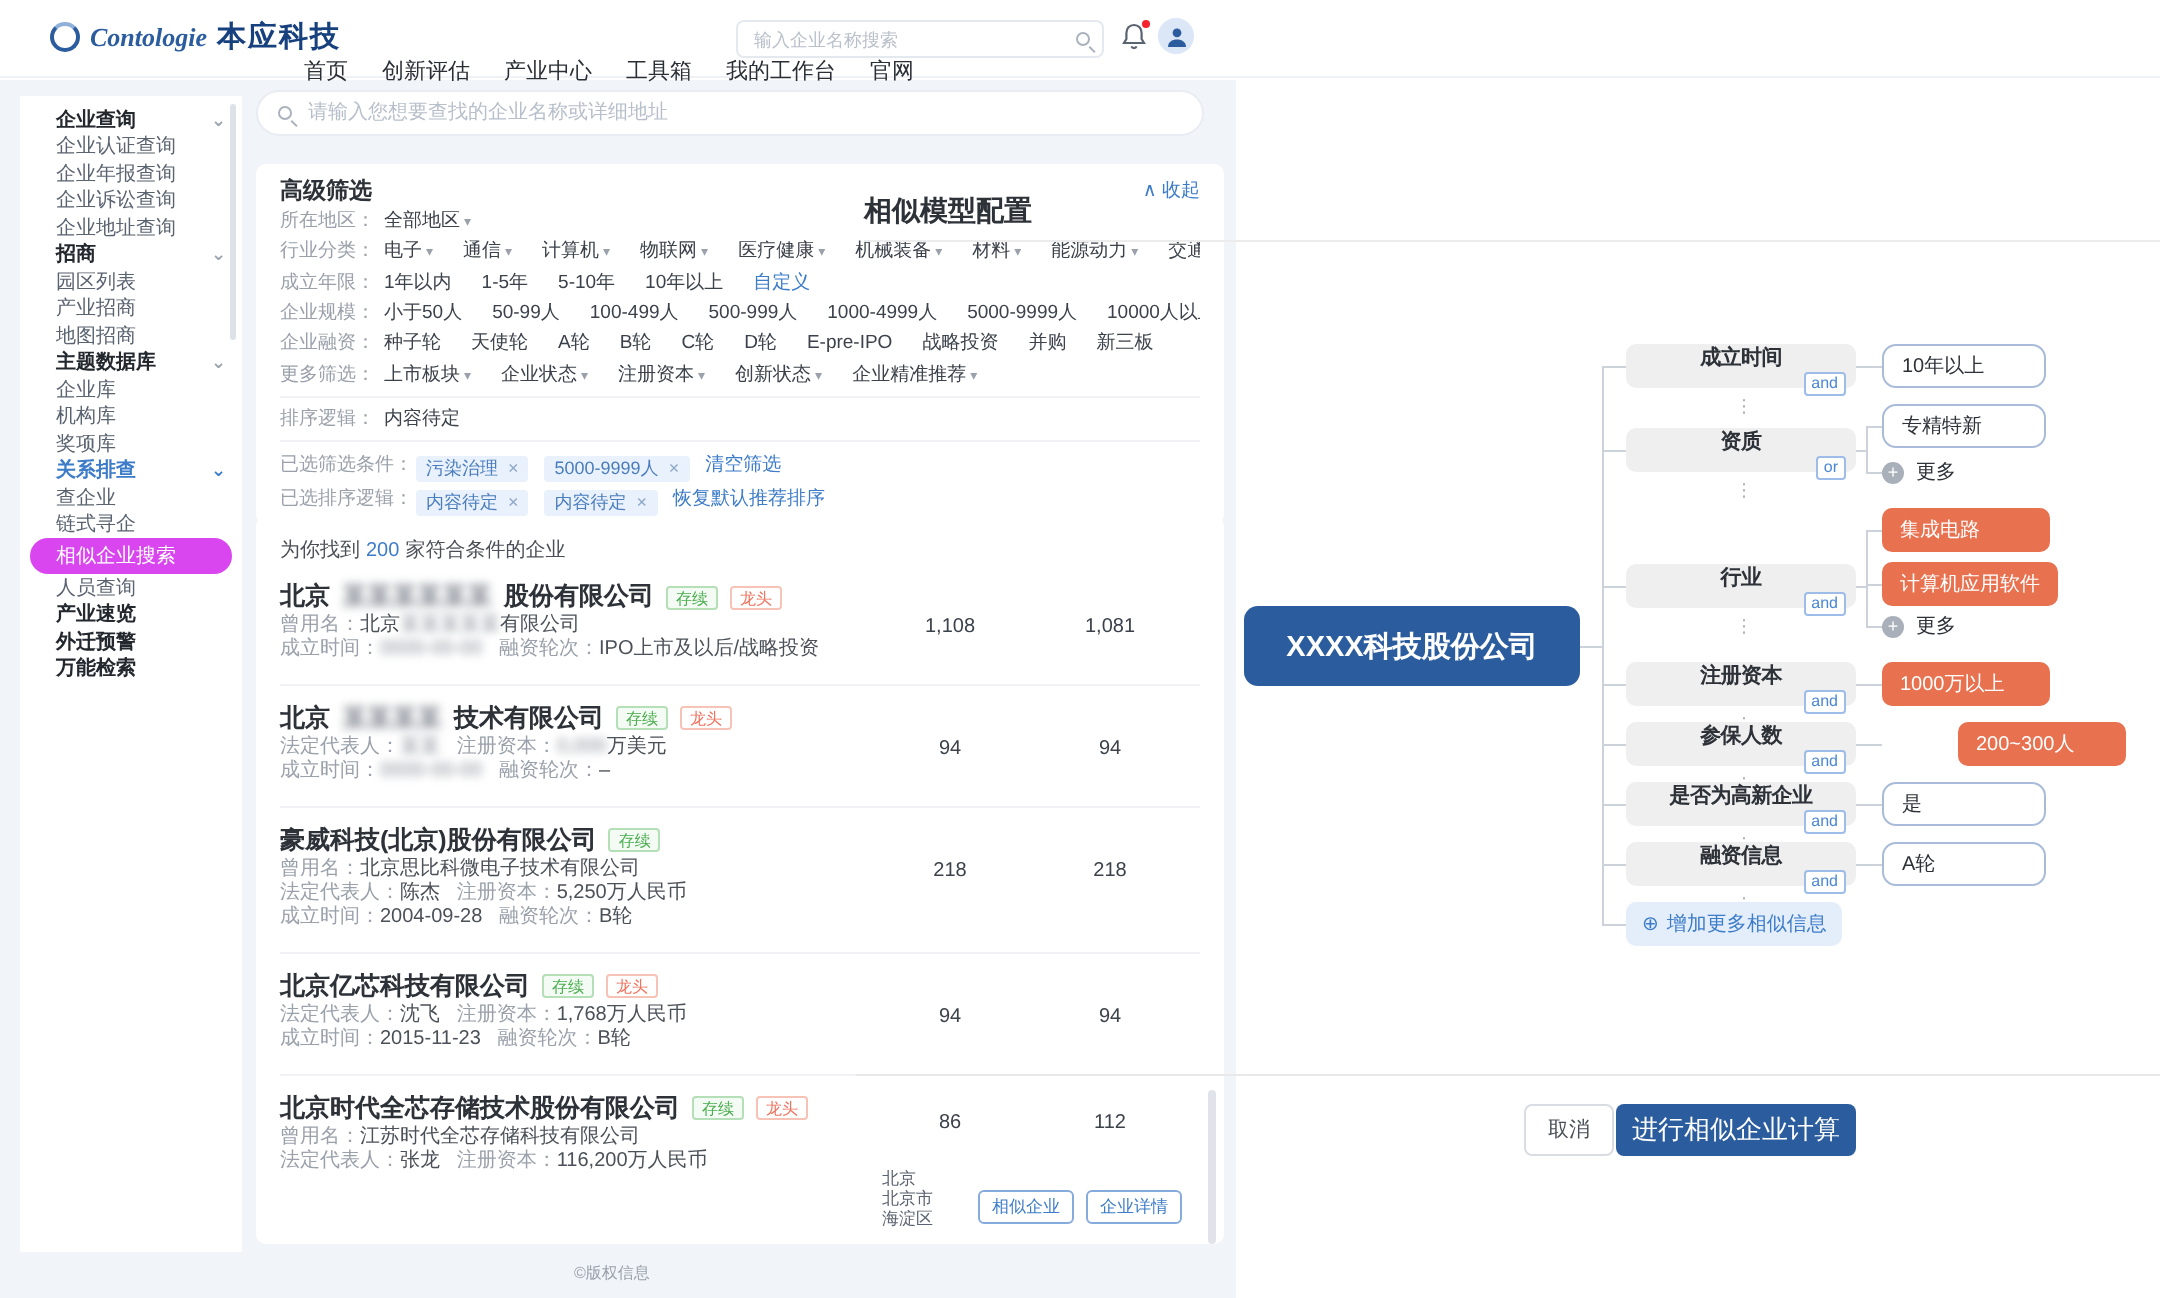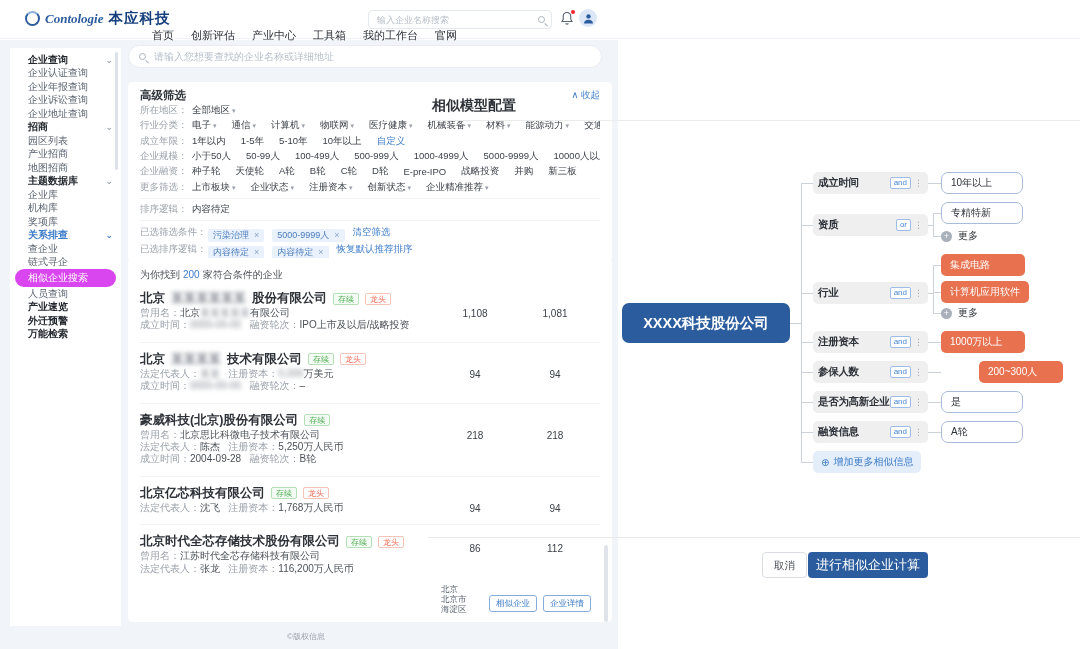--- a/index.html
+++ b/index.html
@@ -82,21 +82,21 @@
 
   
   .cfg-title{position:absolute;left:432px;top:97px;font-size:14px;font-weight:bold;color:#2d3138;z-index:6;}
   .hr-top{position:absolute;left:432px;top:120px;width:648px;height:1px;background:#ececec;z-index:6;}
   .hr-bottom{position:absolute;left:428px;top:537px;width:652px;height:1px;background:#e9e9e9;z-index:6;}
   .btn-cancel{position:absolute;left:762px;top:552px;height:26px;padding:0 11px;background:#fff;border:1px solid #d9dde3;border-radius:4px;font-size:10.5px;color:#4a4f57;line-height:24px;cursor:pointer;z-index:6;}
   .btn-submit{position:absolute;left:808px;top:552px;height:26px;padding:0 8px;background:#2b5c9e;border:none;border-radius:4px;font-size:13px;color:#fff;line-height:26px;cursor:pointer;z-index:6;}
 
   
   .t-root{position:absolute;left:622px;top:303px;width:168px;height:40px;background:#2b5c9e;border-radius:7px;color:#fff;font-size:14.5px;font-weight:bold;display:flex;align-items:center;justify-content:center;z-index:5;cursor:pointer;}
-  .t-branch{position:absolute;left:813px;width:115px;height:22px;background:#efefef;border-radius:5px;display:flex;align-items:center;padding:0 5px;z-index:5;cursor:pointer;}
+  .t-branch{position:absolute;left:813px;width:115px;height:22px;background:#efefef;border-radius:5px;display:flex;align-items:center;padding:0 5px;z-index:5;cursor:pointer;flex-direction:column;}
   .t-blabel{font-size:10.5px;font-weight:bold;color:#2d3138;white-space:nowrap;letter-spacing:-0.3px;}
   .t-op{margin-left:auto;font-size:8px;color:#4a87d3;border:1px solid #9dbde8;background:#fff;border-radius:2px;padding:0 3px;line-height:10px;flex:none;}
   .t-dots{font-size:9px;color:#a6adb8;margin-left:3px;flex:none;cursor:pointer;}
   .t-leaf{position:absolute;left:941px;height:22px;display:flex;align-items:center;padding:0 9px;font-size:10px;white-space:nowrap;z-index:5;cursor:pointer;}
   .t-leaf-outline{border:1px solid #a8bbd9;border-radius:7px;background:#fff;color:#2d3138;min-width:82px;}
   .t-leaf-solid{background:#e8714f;border-radius:5px;color:#fff;min-width:84px;}
   .t-more{position:absolute;left:941px;height:14px;display:flex;align-items:center;gap:6px;z-index:5;cursor:pointer;}
   .pcirc{width:11px;height:11px;border-radius:50%;background:#a9b0ba;color:#fff;font-size:9px;line-height:11px;text-align:center;flex:none;}
   .t-more-txt{font-size:10px;color:#2d3138;}
   .t-add{position:absolute;left:813px;top:451px;height:22px;background:#e4eefb;border-radius:5px;display:flex;align-items:center;gap:4px;padding:0 8px;font-size:10px;color:#3d7cc9;z-index:5;cursor:pointer;}
@@ -369,20 +369,21 @@
           <div class="c-num">218</div>
         </div>
         <div class="company">
           <div class="c-info">
             <div class="c-name">
               <span>北京亿芯科技有限公司</span>
               <span class="tag tag-green">存续</span>
               <span class="tag tag-red">龙头</span>
             </div>
             <div class="c-line"><span>法定代表人：</span><span class="v">沈飞</span><span>&nbsp;&nbsp;&nbsp;注册资本：</span><span class="v"><span>1,768</span><span>万人民币</span></span></div>
+            <div class="c-line"><span>成立时间：</span><span class="v">2015-11-23</span><span>&nbsp;&nbsp;&nbsp;融资轮次：</span><span class="v">B轮</span></div>
           </div>
           <div class="c-num">94</div>
           <div class="c-num">94</div>
         </div>
         <div class="company">
           <div class="c-info">
             <div class="c-name">
               <span>北京时代全芯存储技术股份有限公司</span>
               <span class="tag tag-green">存续</span>
               <span class="tag tag-red">龙头</span>

